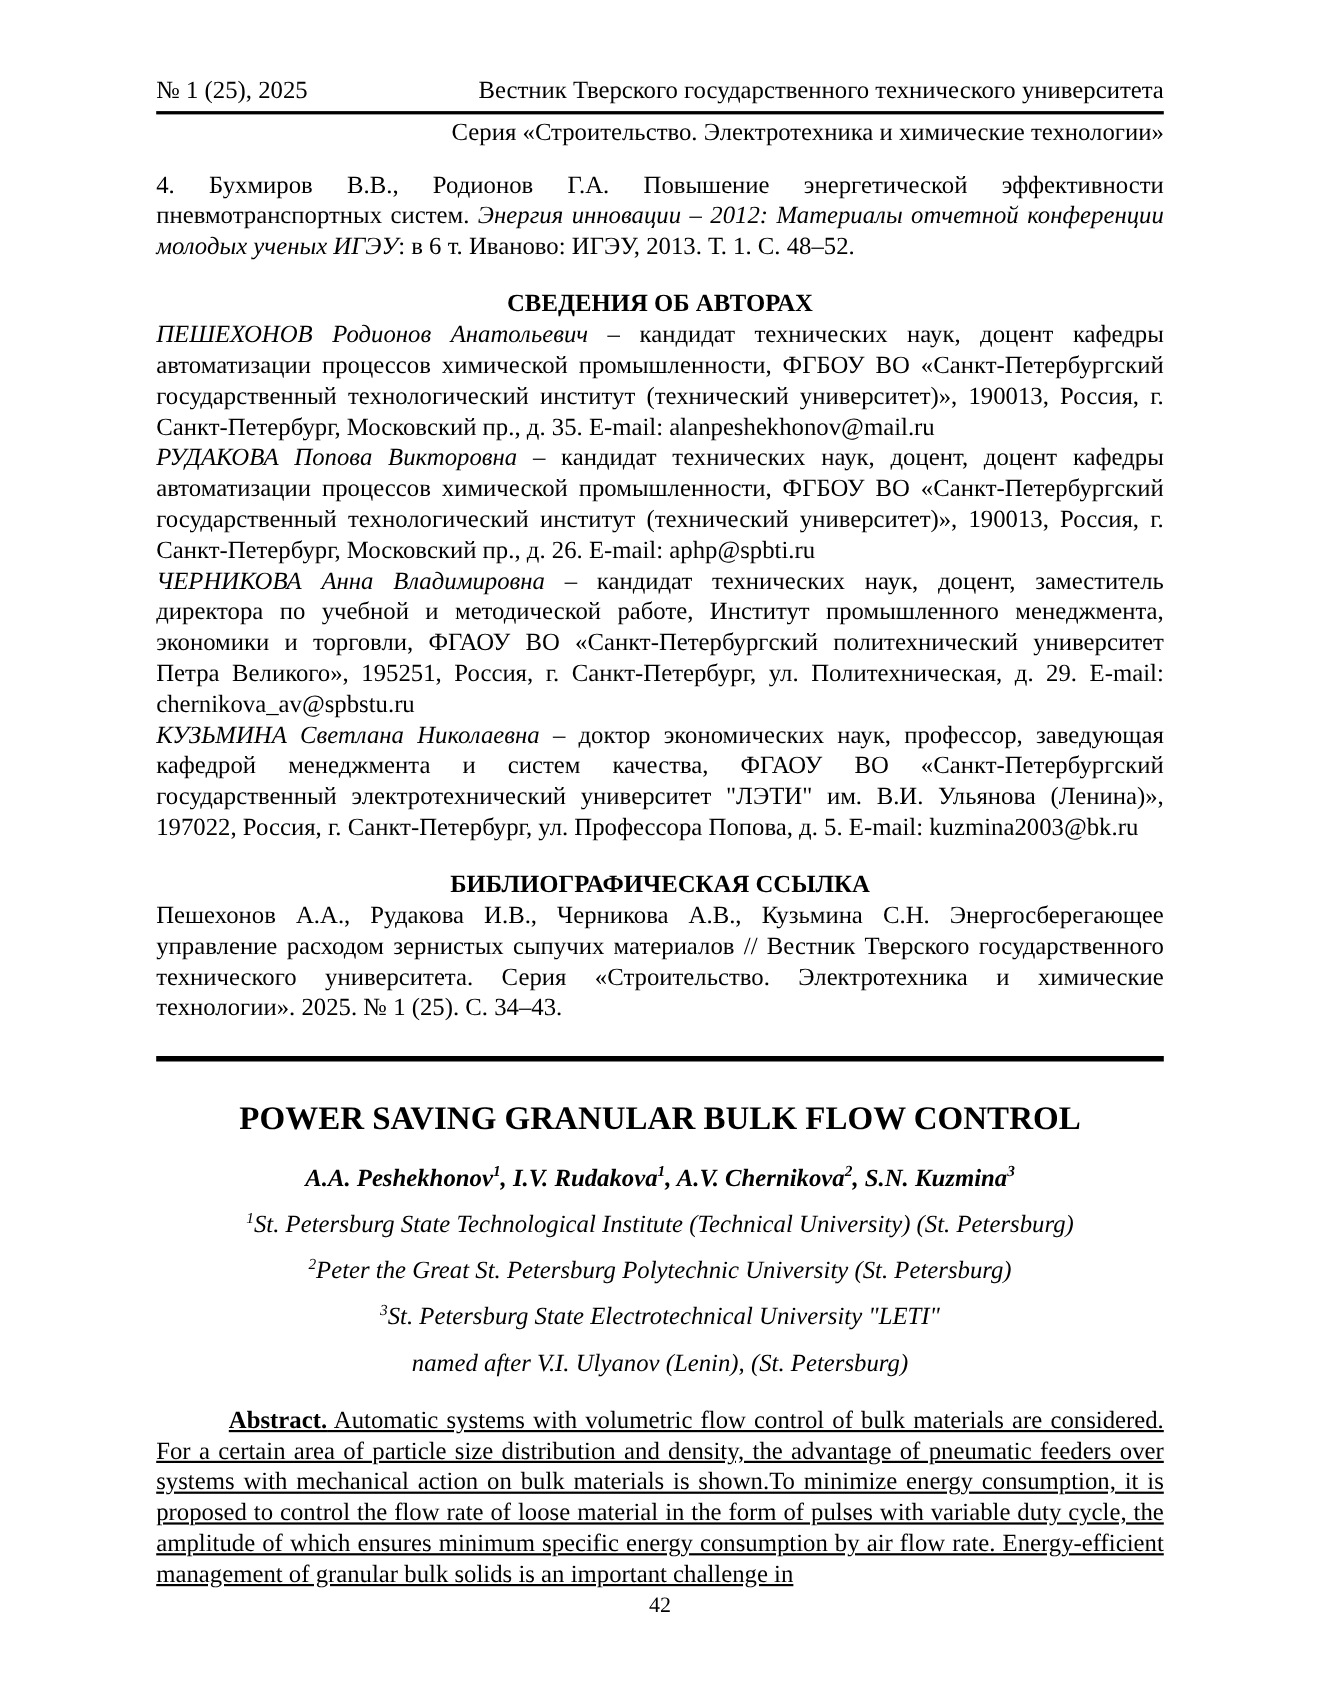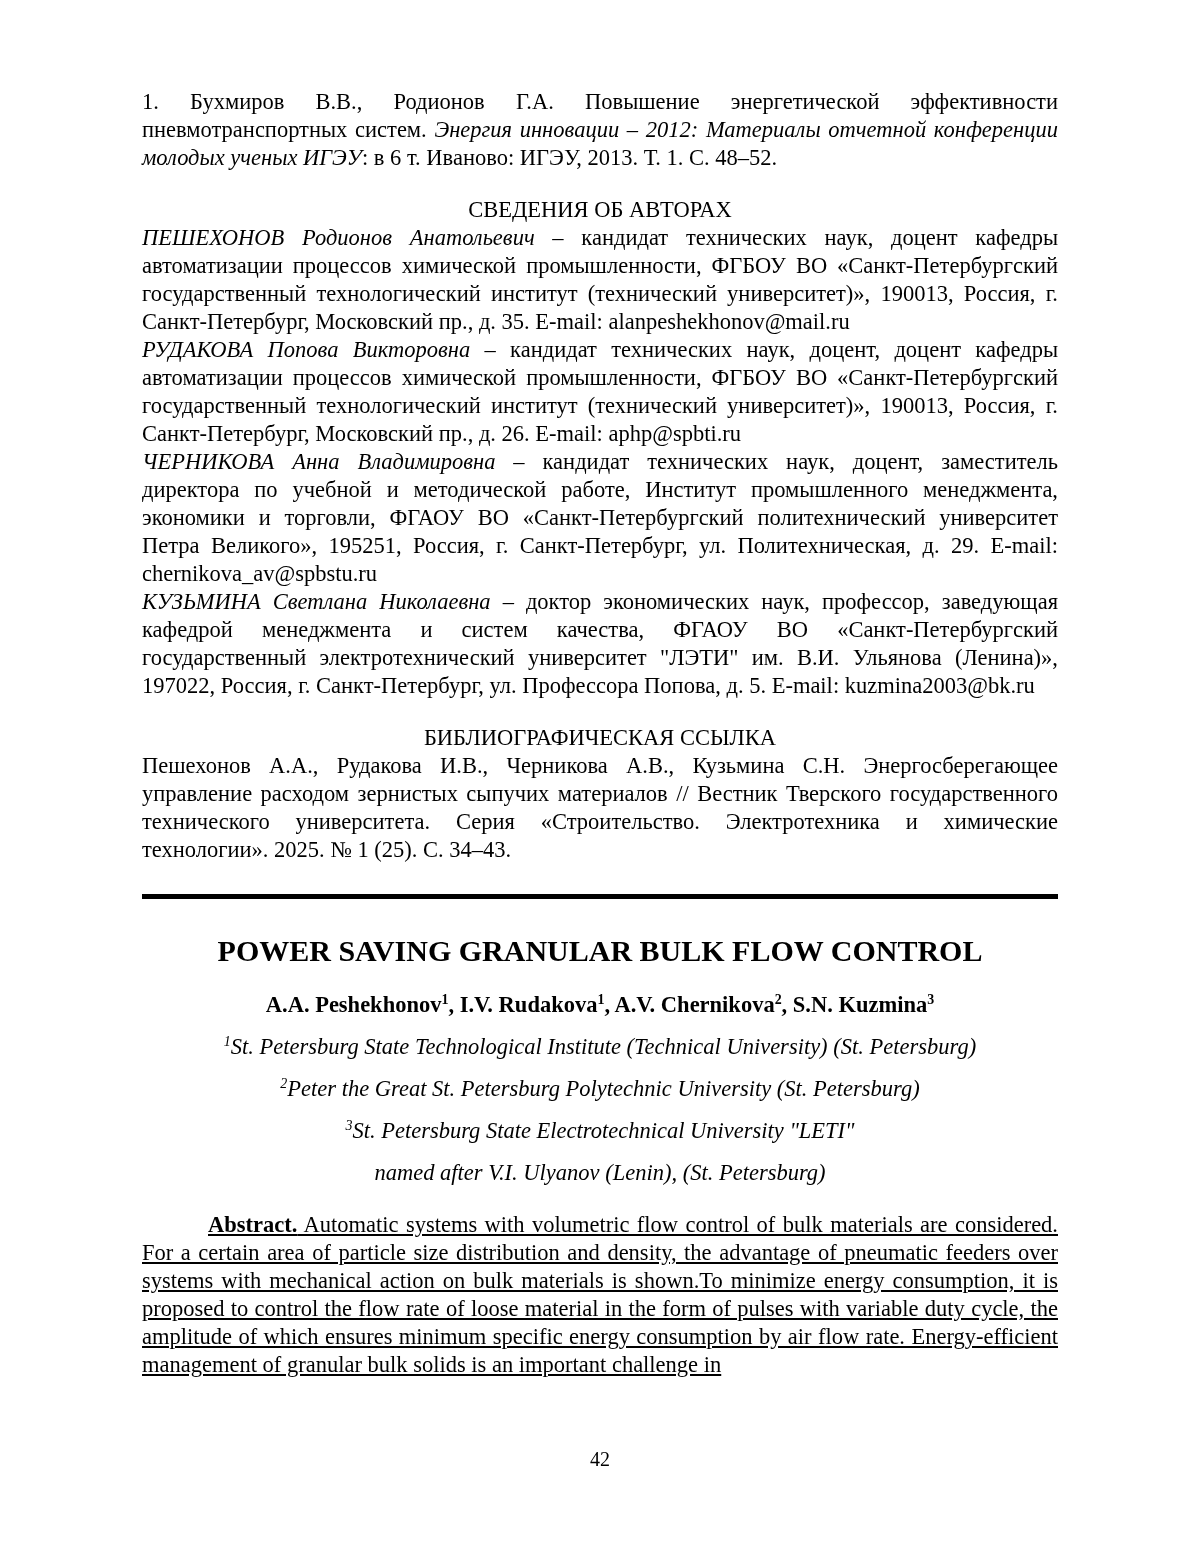--- a/index.html
+++ b/index.html
@@ -38,40 +38,41 @@
   .para {
     margin: 0;
     text-align: justify;
   }
   .ref-para {
     margin-top: 20px;
   }
   .section-heading {
     margin: 24px 0 0 0;
     font-size: 22.5px;
-    font-weight: normal;
+    font-weight: bold;
     text-align: center;
   }
   .italic { font-style: italic; }
   .thick-rule {
     border: none;
     border-top: 5px solid #000;
     margin: 30px 0 0 0;
     height: 0;
   }
   .en-title {
     margin: 38px 0 0 0;
     font-size: 30px;
     font-weight: bold;
     text-align: center;
   }
   .en-authors {
     margin: 26px 0 2px 0;
     text-align: center;
     font-weight: bold;
+    font-style: italic;
   }
   .affil-line {
     text-align: center;
     font-style: italic;
     margin-top: 14px;
   }
   sup {
     font-size: 0.62em;
     line-height: 0;
     vertical-align: super;
@@ -89,22 +90,30 @@
     bottom: 80px;
     text-align: center;
     font-size: 20px;
   }
 </style>
 </head>
 <body>
 
 <div class="page">
 
+  <header>
+    <div class="header-row">
+        <span>№ 1 (25), 2025</span>
+        <span>Вестник Тверского государственного технического университета</span>
+      </div>
+    <div class="header-rule"></div>
+    <div class="series-line">Серия «Строительство. Электротехника и химические технологии»</div>
+  </header>
 
-  <p class="para ref-para"><span>1. Бухмиров В.В., Родионов Г.А. Повышение энергетической эффективности пневмотранспортных систем. </span><span class="italic">Энергия инновации – 2012: Материалы отчетной конференции молодых ученых ИГЭУ</span><span>: в 6 т. Иваново: ИГЭУ, 2013. Т. 1. С. 48–52.</span></p>
+  <p class="para ref-para"><span>4. Бухмиров В.В., Родионов Г.А. Повышение энергетической эффективности пневмотранспортных систем. </span><span class="italic">Энергия инновации – 2012: Материалы отчетной конференции молодых ученых ИГЭУ</span><span>: в 6 т. Иваново: ИГЭУ, 2013. Т. 1. С. 48–52.</span></p>
 
   <h2 class="section-heading">СВЕДЕНИЯ ОБ АВТОРАХ</h2>
 
   <p class="para"><span class="italic">ПЕШЕХОНОВ Родионов Анатольевич</span><span> – кандидат технических наук, доцент кафедры автоматизации процессов химической промышленности, ФГБОУ ВО «Санкт-Петербургский государственный технологический институт (технический университет)», 190013, Россия, г. Санкт-Петербург, Московский пр., д. 35. E-mail: alanpeshekhonov@mail.ru</span></p>
 
   <p class="para"><span class="italic">РУДАКОВА Попова Викторовна</span><span> – кандидат технических наук, доцент, доцент кафедры автоматизации процессов химической промышленности, ФГБОУ ВО «Санкт-Петербургский государственный технологический институт (технический университет)», 190013, Россия, г. Санкт-Петербург, Московский пр., д. 26. E-mail: aphp@spbti.ru</span></p>
 
   <p class="para"><span class="italic">ЧЕРНИКОВА Анна Владимировна</span><span> – кандидат технических наук, доцент, заместитель директора по учебной и методической работе, Институт промышленного менеджмента, экономики и торговли, ФГАОУ ВО «Санкт-Петербургский политехнический университет Петра Великого», 195251, Россия, г. Санкт-Петербург, ул. Политехническая, д. 29. E-mail: chernikova_av@spbstu.ru</span></p>
 
   <p class="para"><span class="italic">КУЗЬМИНА Светлана Николаевна</span><span> – доктор экономических наук, профессор, заведующая кафедрой менеджмента и систем качества, ФГАОУ ВО «Санкт-Петербургский государственный электротехнический университет "ЛЭТИ" им. В.И. Ульянова (Ленина)», 197022, Россия, г. Санкт-Петербург, ул. Профессора Попова, д. 5. E-mail: kuzmina2003@bk.ru</span></p>

